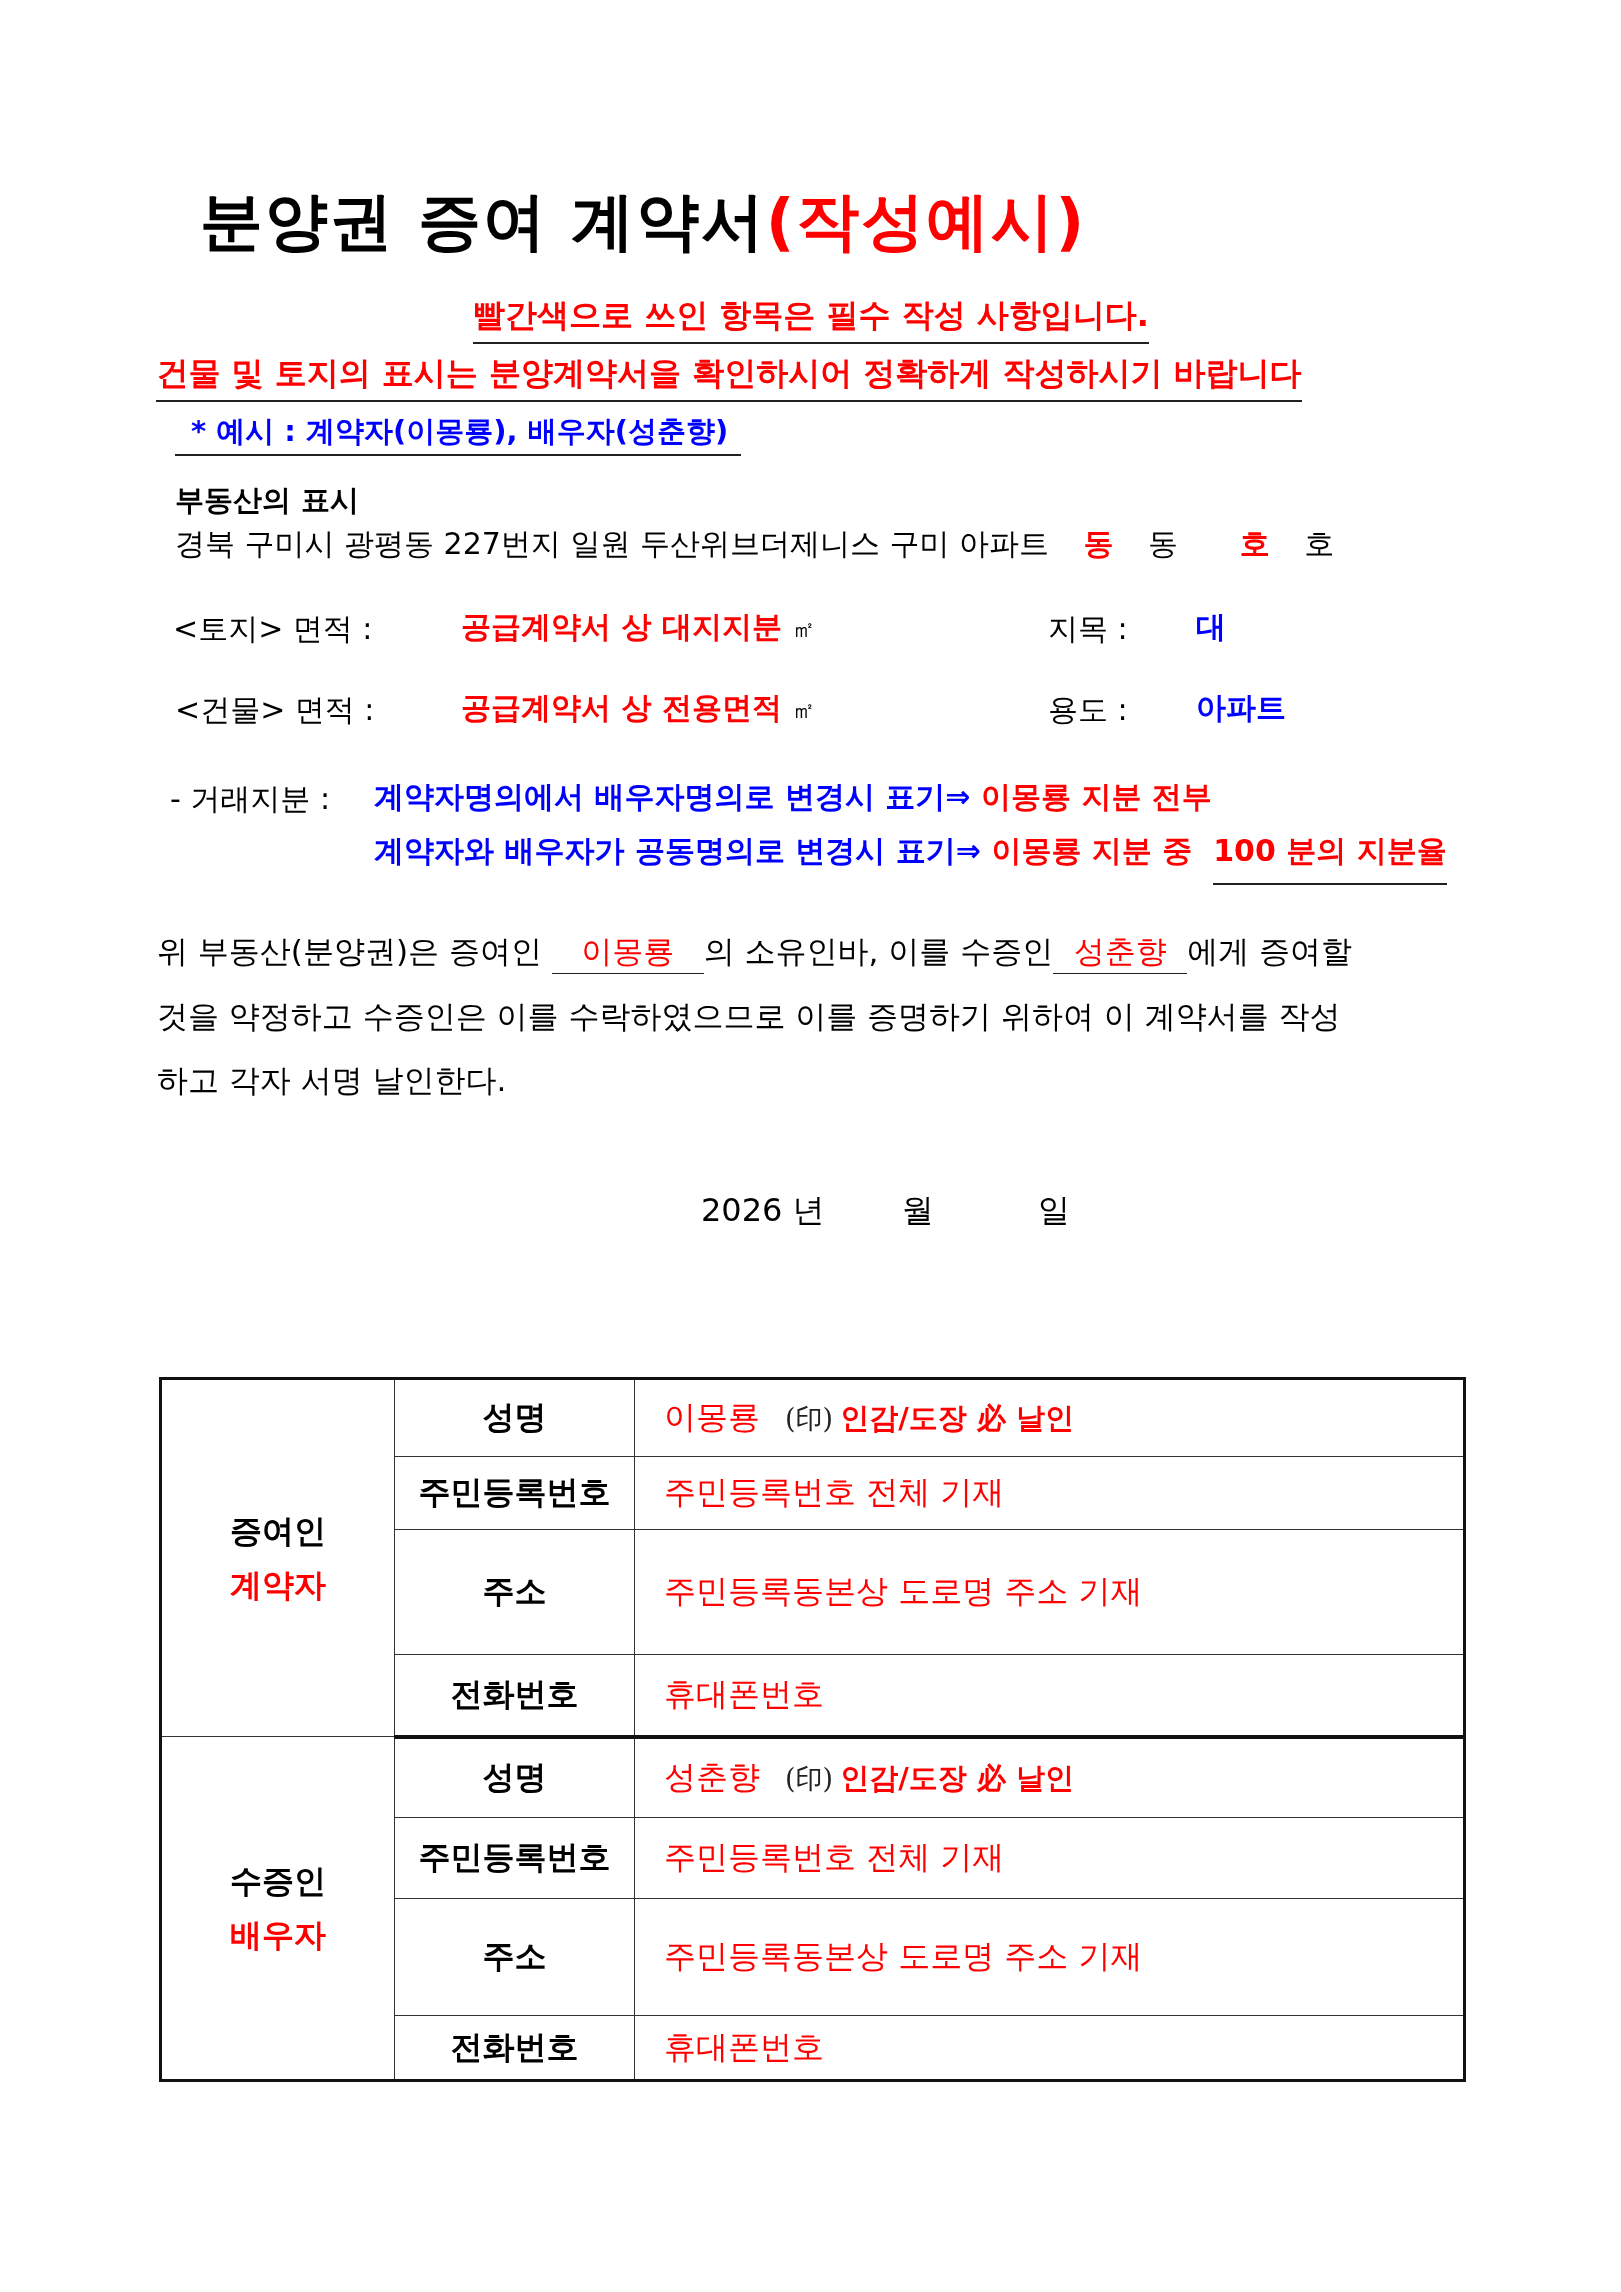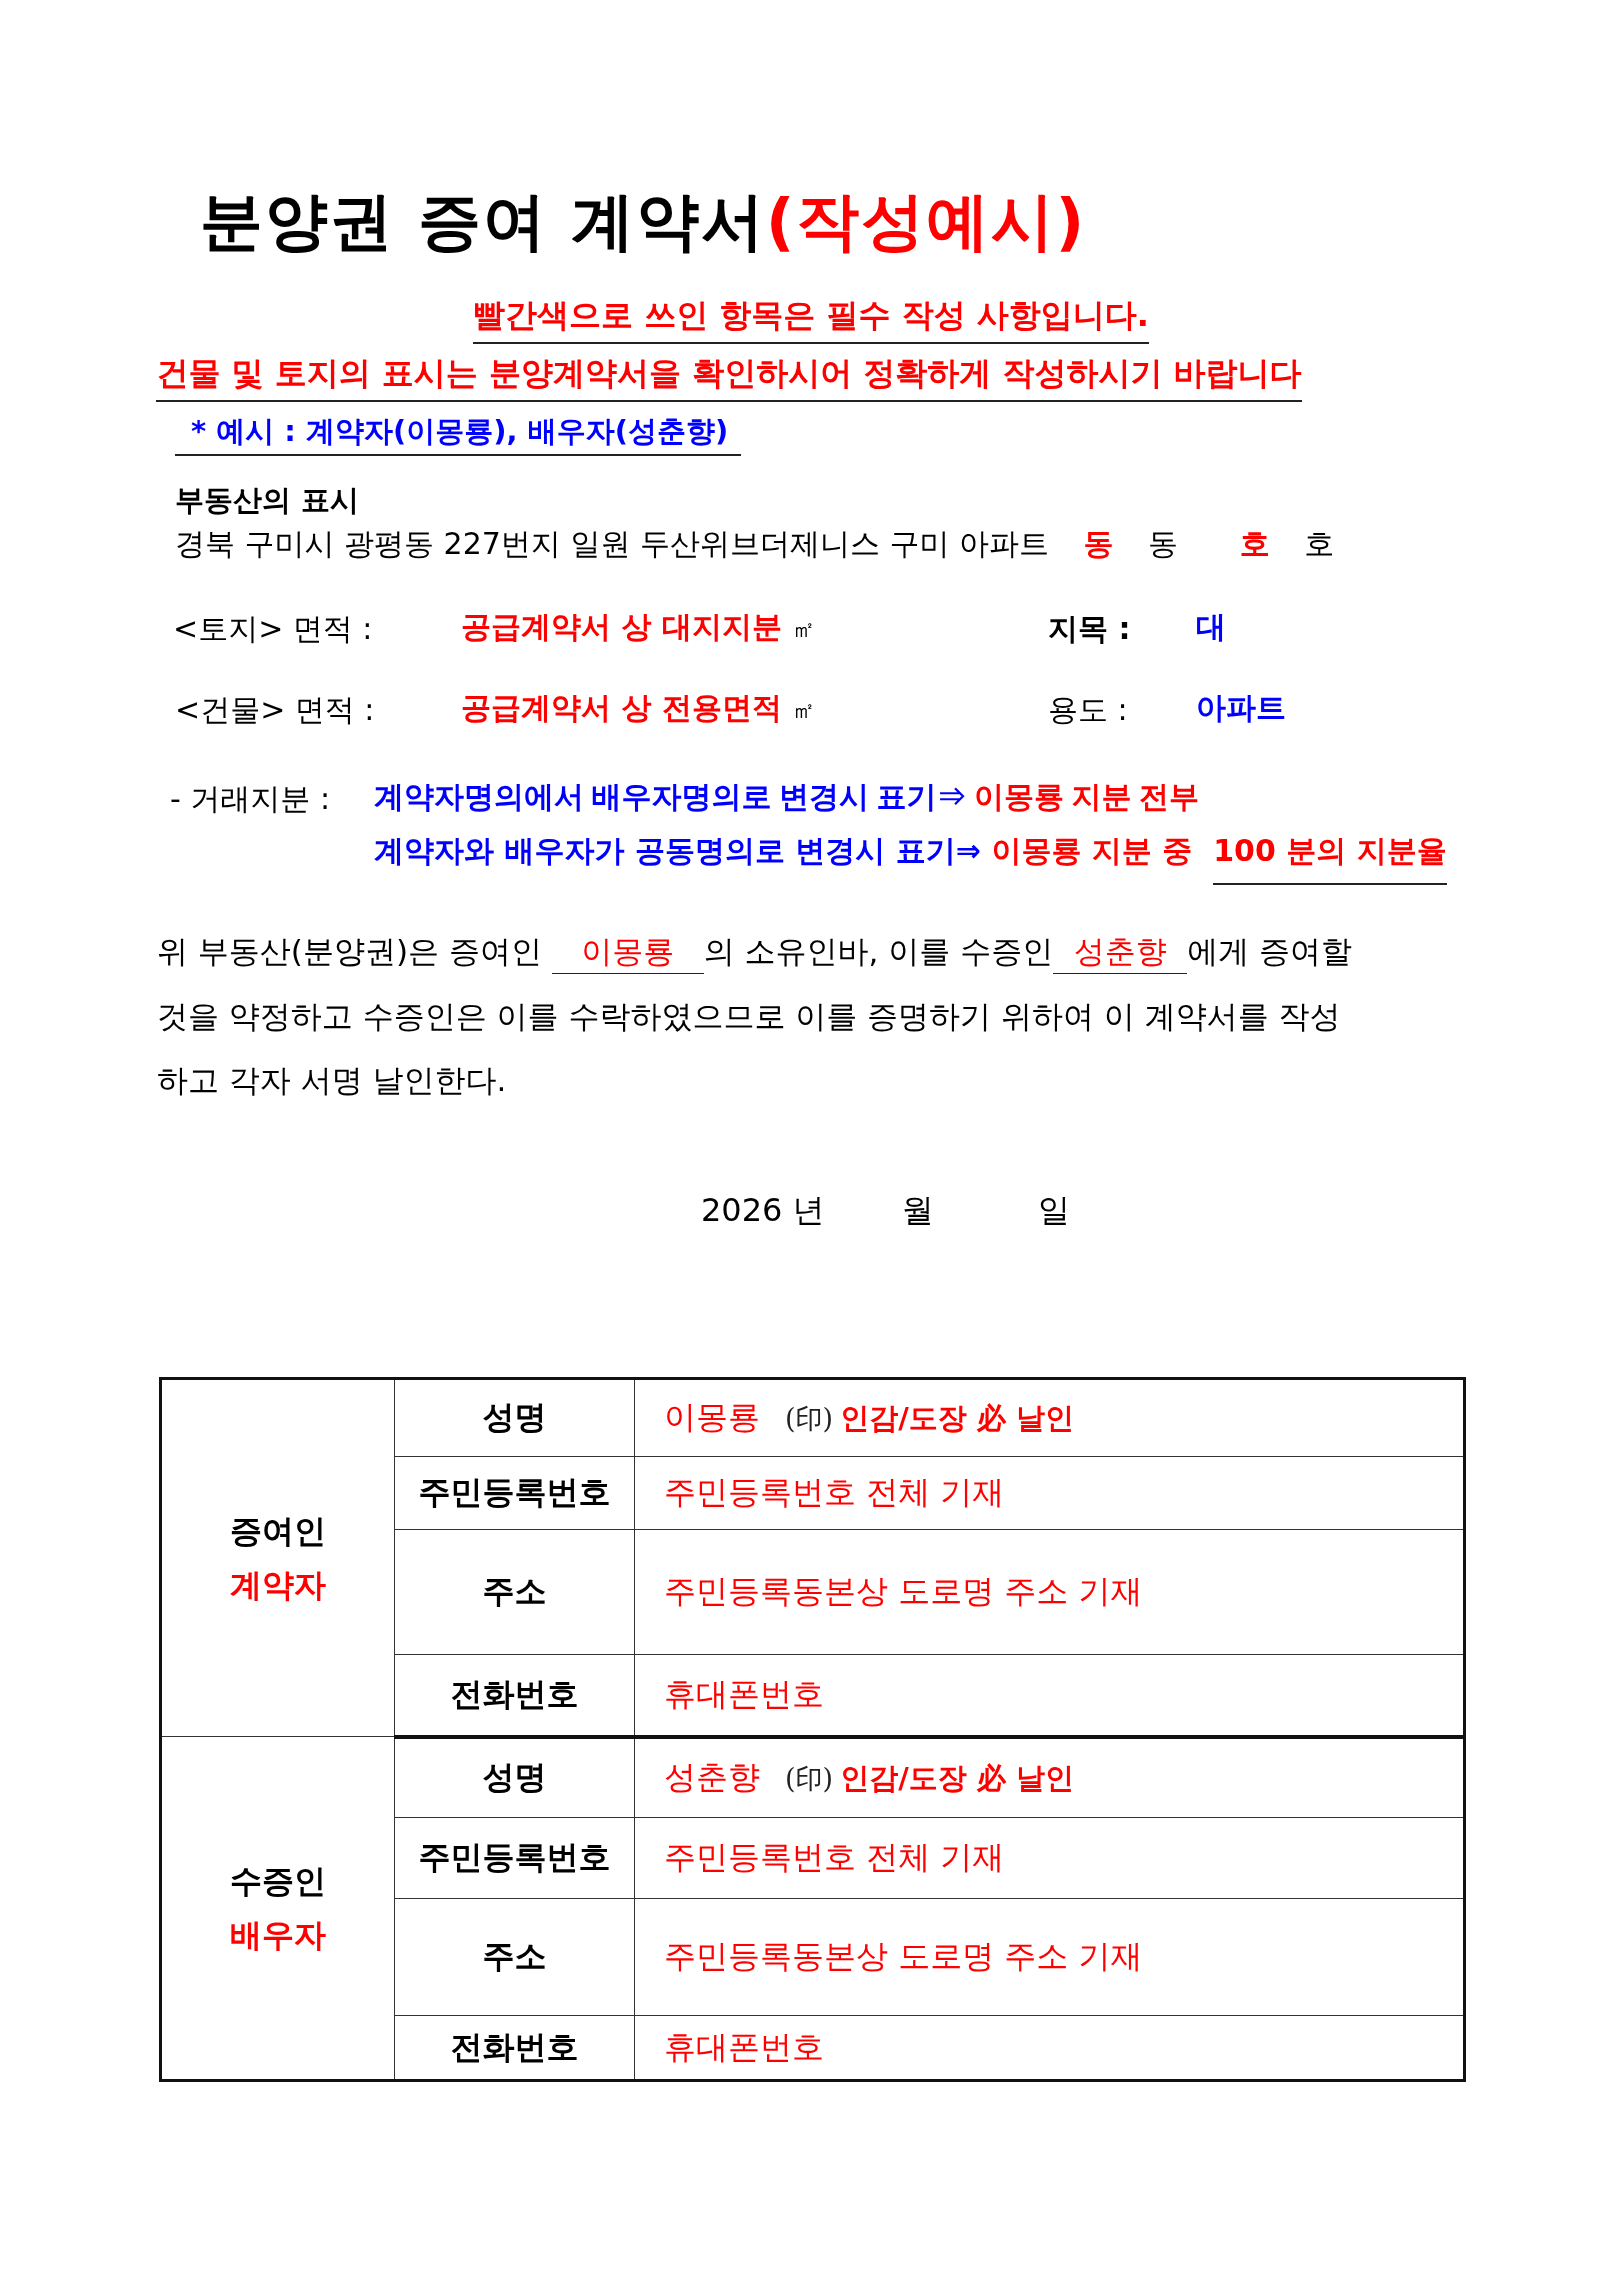--- a/index.html
+++ b/index.html
@@ -31,30 +31,30 @@
     border-bottom: 2.7px solid #222; padding: 0 12.5px 1.8px 16px;
   }
   .section-heading { left: 175px; top: 481px; font-size: 29px; font-weight: bold; }
   .address-line { left: 175px; top: 524px; font-size: 30px; }
   .address-line .gap { display: inline-block; }
 
   .row-label { font-size: 30px; }
   .land-label { left: 173px; top: 609px; }
   .land-value { left: 461px; top: 607px; font-size: 30px; font-weight: bold; }
   .unit { font-size: 23px; font-weight: normal; color: #000; }
-  .land-cat-label { left: 1048px; top: 609px; font-weight: bold; }
+  .land-cat-label { left: 1048px; top: 609px; }
   .land-cat-value { left: 1196px; top: 607px; font-size: 30px; font-weight: bold; }
 
   .bld-label { left: 175px; top: 690px; }
   .bld-value { left: 461px; top: 688px; font-size: 30px; font-weight: bold; }
   .bld-use-label { left: 1048px; top: 690px; }
   .bld-use-value { left: 1196px; top: 688px; font-size: 30px; font-weight: bold; }
 
   .share-label { left: 170px; top: 779px; font-size: 30px; }
-  .share-line1 { left: 374px; top: 777px; font-size: 30px; font-weight: bold; font-family: Liberation Serif, serif; }
+  .share-line1 { left: 374px; top: 777px; font-size: 30px; font-weight: bold; }
   .share-line2 { left: 374px; top: 831px; font-size: 30px; font-weight: bold; }
   .share-line2 .ul { border-bottom: 2.7px solid #222; padding-bottom: 15px; }
 
   .para {
     left: 157px; width: 1308px; font-size: 31px; font-weight: normal;
   }
   .para1 { top: 931px; }
   .para2 { top: 996px; }
   .para3 { top: 1060px; }
   .blank { display: inline-block; border-bottom: 1.8px solid #222; text-align: center; }

